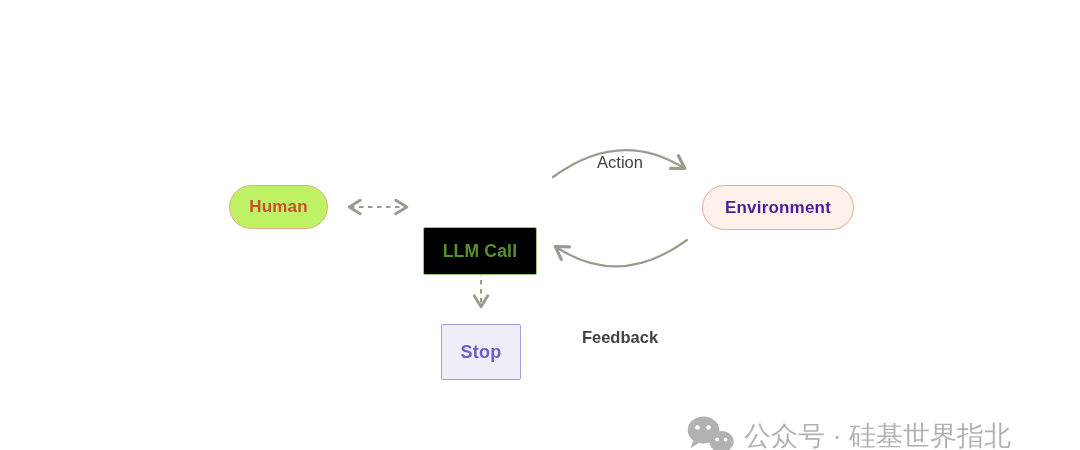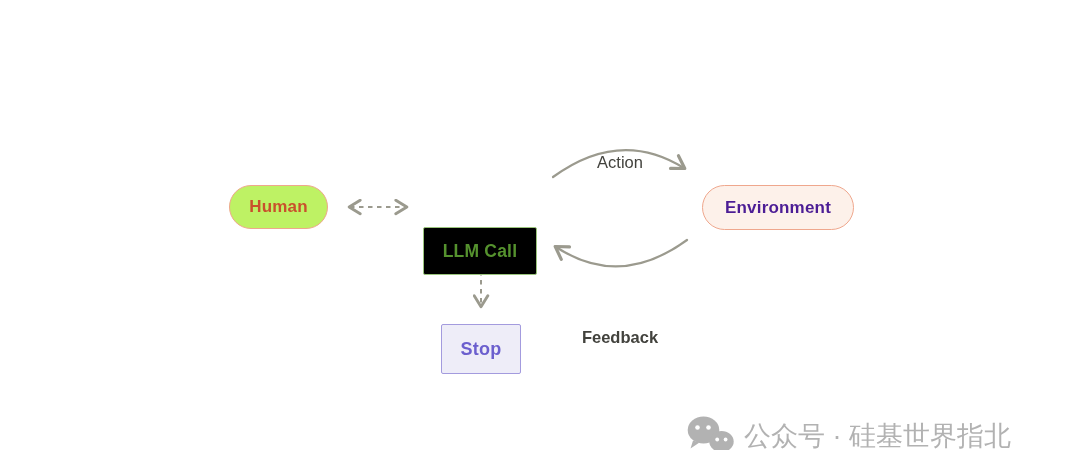--- a/index.html
+++ b/index.html
@@ -29,21 +29,21 @@
     left: 423px; top: 183px; width: 114px; height: 48px;
     background: #000000; border: 1.5px solid #9ac47c; border-radius: 2px;
     color: #55922e; font-size: 17.5px; margin-top: 44px;
   }
   .node-env {
     left: 702px; top: 185px; width: 152px; height: 45px;
     background: #fdf1ea; border: 1.5px solid #efa78d; border-radius: 23px;
     color: #4c1d95;
   }
   .node-stop {
-    left: 441px; top: 324px; width: 80px; height: 50px;
+    left: 441px; top: 324px; width: 80px; height: 56px;
     background: #eeedf8; border: 1.5px solid #a39bde; border-radius: 2px;
     color: #6b5fce; font-size: 18px;
   }
 
   .edge-label {
     position: absolute;
     color: #42423d; font-size: 16.5px; font-weight: 400;
     transform: translateX(-50%);
     white-space: nowrap;
     margin-top: 44px;

